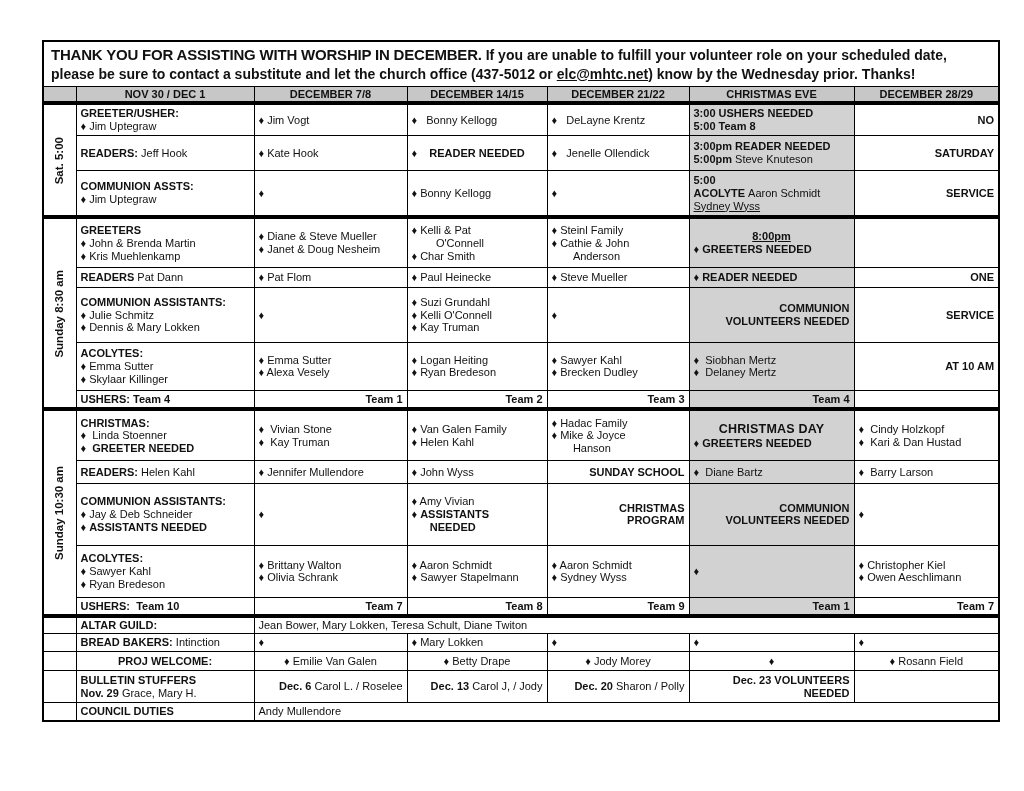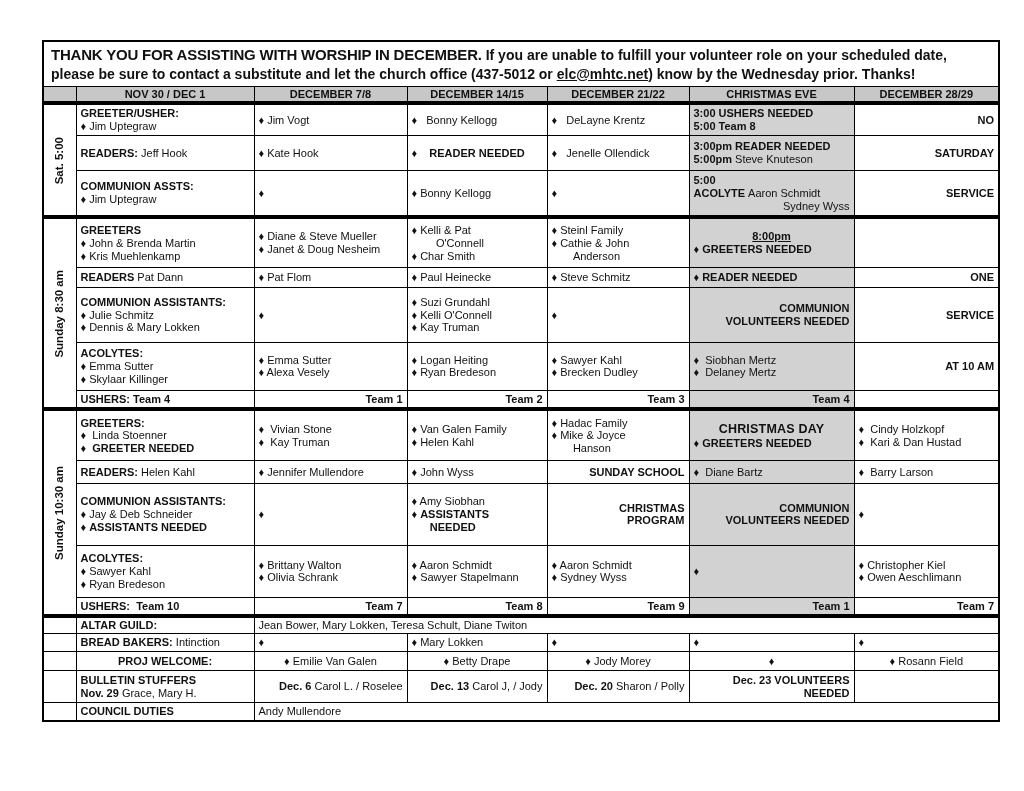--- a/index.html
+++ b/index.html
@@ -19,21 +19,21 @@
   tbody.sect{border-top:4px solid var(--line);}
   .banner-cell{padding:3px 7px;font-size:14px;font-weight:bold;line-height:1.3;}
   .banner-title{font-size:15px;font-weight:bold;letter-spacing:-0.2px;}
   .hcell{background:var(--hdr);font-weight:bold;text-align:center;font-size:11px;padding:1px 2px;margin-top:16px;}
   td.side{padding:0;text-align:center;vertical-align:middle;width:33px;}
   .vlabel{writing-mode:vertical-rl;transform:rotate(180deg);margin:0 auto;font-weight:bold;font-size:11.5px;white-space:nowrap;}
   .shade{background:var(--shade);}
   td.ac{text-align:right;}
   .line{white-space:pre-wrap;}
   .line.ac{text-align:center;}
-  .line.ar{text-align:right;}
+  .line.ar{text-decoration:underline;}
   .b{font-weight:bold;}
   .u{text-decoration:underline;}
   .lg{font-size:12.5px;letter-spacing:0.2px;}
   a.email{color:var(--ink);text-decoration:underline;font-weight:bold;}
 </style>
 </head>
 <body>
 
 <div class="page">
   <div class="sheet">
@@ -166,21 +166,21 @@
             <td>
               <div class="line"><span class="b">READERS</span><span> Pat Dann</span></div>
             </td>
             <td>
               <div class="line"><span>♦ Pat Flom</span></div>
             </td>
             <td>
               <div class="line"><span>♦ Paul Heinecke</span></div>
             </td>
             <td>
-              <div class="line"><span>♦ Steve Schmitz</span></div>
+              <div class="line"><span>♦ Steve Mueller</span></div>
             </td>
             <td class="shade">
               <div class="line"><span class="b">♦ READER NEEDED</span></div>
             </td>
             <td class="ac">
               <div class="line"><span class="b">ONE</span></div>
             </td>
           </tr>
           <tr style="height: 55px;">
             <td>
@@ -251,21 +251,21 @@
             </td>
             <td></td>
           </tr>
         </tbody>
         <tbody class="sect">
           <tr style="height: 51px;">
             <td class="side" rowspan="5">
               <div class="vlabel">Sunday 10:30 am</div>
             </td>
             <td>
-              <div class="line"><span class="b">GREETERS:</span></div>
+              <div class="line"><span class="b">CHRISTMAS:</span></div>
               <div class="line"><span>♦  Linda Stoenner</span></div>
               <div class="line"><span>♦  </span><span class="b">GREETER NEEDED</span></div>
             </td>
             <td>
               <div class="line"><span>♦  Vivian Stone</span></div>
               <div class="line"><span>♦  Kay Truman</span></div>
             </td>
             <td>
               <div class="line"><span>♦ Van Galen Family</span></div>
               <div class="line"><span>♦ Helen Kahl</span></div>
@@ -307,21 +307,21 @@
           <tr style="height: 62px;">
             <td>
               <div class="line"><span class="b">COMMUNION ASSISTANTS:</span></div>
               <div class="line"><span>♦ Jay &amp; Deb Schneider</span></div>
               <div class="line"><span>♦ </span><span class="b">ASSISTANTS NEEDED</span></div>
             </td>
             <td>
               <div class="line"><span>♦</span></div>
             </td>
             <td>
-              <div class="line"><span>♦ Amy Siobhan</span></div>
+              <div class="line"><span>♦ Amy Vivian</span></div>
               <div class="line"><span>♦ </span><span class="b">ASSISTANTS</span></div>
               <div class="line"><span>      </span><span class="b">NEEDED</span></div>
             </td>
             <td class="ac">
               <div class="line"><span class="b">CHRISTMAS</span></div>
               <div class="line"><span class="b">PROGRAM</span></div>
             </td>
             <td class="shade ac">
               <div class="line"><span class="b">COMMUNION</span></div>
               <div class="line"><span class="b">VOLUNTEERS NEEDED</span></div>

